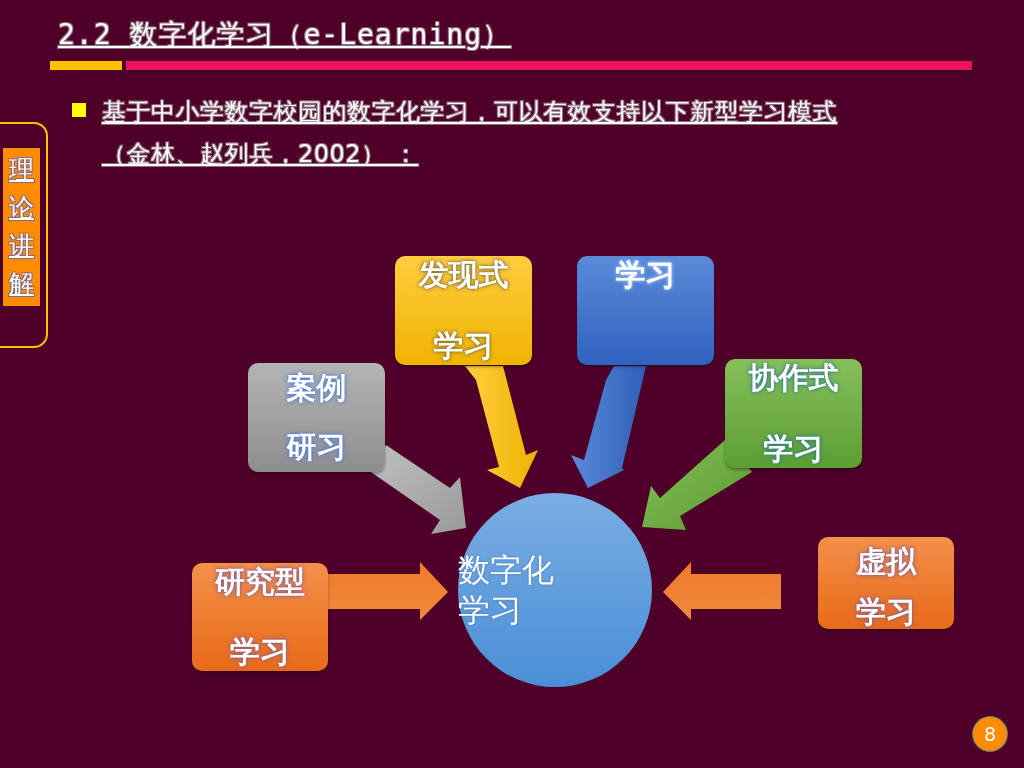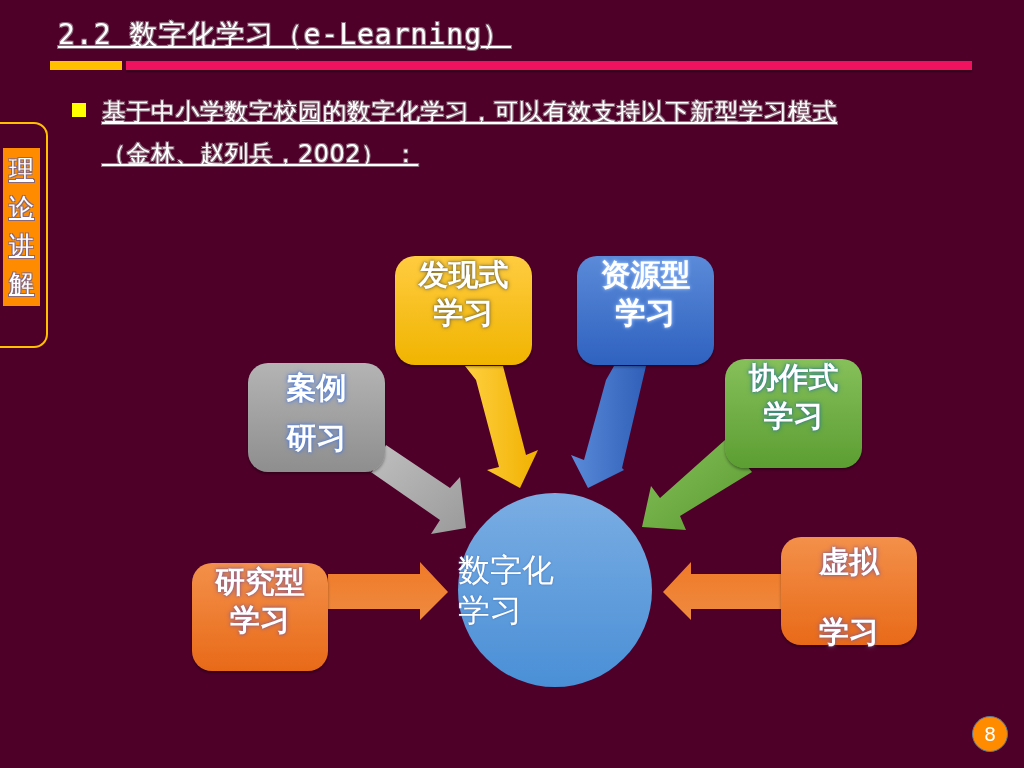--- a/index.html
+++ b/index.html
@@ -32,38 +32,38 @@
     border:2px solid #ffc000; border-radius:0 14px 14px 0; box-sizing:border-box;
   }
   .side-tab {
     position:absolute; left:3px; top:148px; width:37px; height:158px;
     background:#ff8c00;
     display:flex; flex-direction:column; align-items:center; justify-content:center;
   }
   .side-tab span { font-size:25px; line-height:38px; }
 
   .box {
-    position:absolute; width:137px; height:109px; border-radius:20px;
-    display:flex; flex-direction:column; align-items:center; justify-content:flex-start;
+    position:absolute; width:137px; height:109px; border-radius:10px;
+    display:flex; flex-direction:column; align-items:center; justify-content:space-between;
     box-shadow:0 2px 3px rgba(0,0,0,0.35);
   }
   .box span { font-size:30px; font-weight:bold; line-height:38px; color:#fff; }
   .glow-yellow span { text-shadow:0 0 4px #7a6a30, 0 0 2px #7a6a30; }
   .glow-blue span { text-shadow:0 0 4px #9fc3ff, 0 0 2px #9fc3ff; }
   .glow-gray span { text-shadow:0 0 5px #4a78d8, 0 0 2px #4a78d8; }
   .glow-green span { text-shadow:0 0 5px #2a7a8a, 0 0 2px #2a7a8a; }
   .glow-orange span { text-shadow:0 0 5px #8a5a8a, 0 0 2px #8a5a8a; }
 
   .box-yellow { left:395px; top:256px; background:linear-gradient(#ffcc40,#f0b400); }
   .box-blue { left:577px; top:256px; background:linear-gradient(#5a8ad8,#2f62c0); }
   .box-gray { left:248px; top:363px; background:linear-gradient(#b4b4b4,#8e8e8e); }
   .box-gray span { line-height:50px; }
   .box-green { left:725px; top:359px; background:linear-gradient(#86c05a,#5c9e32); }
   .box-orange-l { left:192px; top:563px; width:136px; height:108px; background:linear-gradient(#f3904a,#e86a18); }
-  .box-orange-r { left:781px; top:537px; width:136px; height:108px; background:linear-gradient(#f3904a,#e86a18);gap:20px; }
+  .box-orange-r { left:818px; top:537px; width:136px; height:92px; background:linear-gradient(#f3904a,#e86a18); }
   .box-orange-r span { line-height:50px; }
 
   .center-circle {
     position:absolute; left:458px; top:493px; width:194px; height:194px; border-radius:50%;
     background:linear-gradient(#7aade3,#4a8fd6);
     display:flex; flex-direction:column; align-items:flex-start; justify-content:center;
   }
   .center-circle span { font-size:32px; line-height:40px; color:#fff; text-shadow:0 0 2px #3a6ab0; }
 
   svg.arrows { position:absolute; left:0; top:0; width:1024px; height:768px; }
@@ -129,21 +129,20 @@
   <polygon points="328,574 420,574 420,562 448,592 420,620 420,609 328,609" fill="url(#go)"></polygon>
 
   <polygon points="781,574 691,574 691,562 663,592 691,620 691,609 781,609" fill="url(#go)"></polygon>
 </svg>
 
 <div class="box box-yellow glow-yellow">
   <span>发现式</span>
   <span>学习</span>
 </div>
 <div class="box box-blue glow-blue">
-  <span>资源型</span>
   <span>学习</span>
 </div>
 <div class="box box-gray glow-gray">
   <span>案例</span>
   <span>研习</span>
 </div>
 <div class="box box-green glow-green">
   <span>协作式</span>
   <span>学习</span>
 </div>

